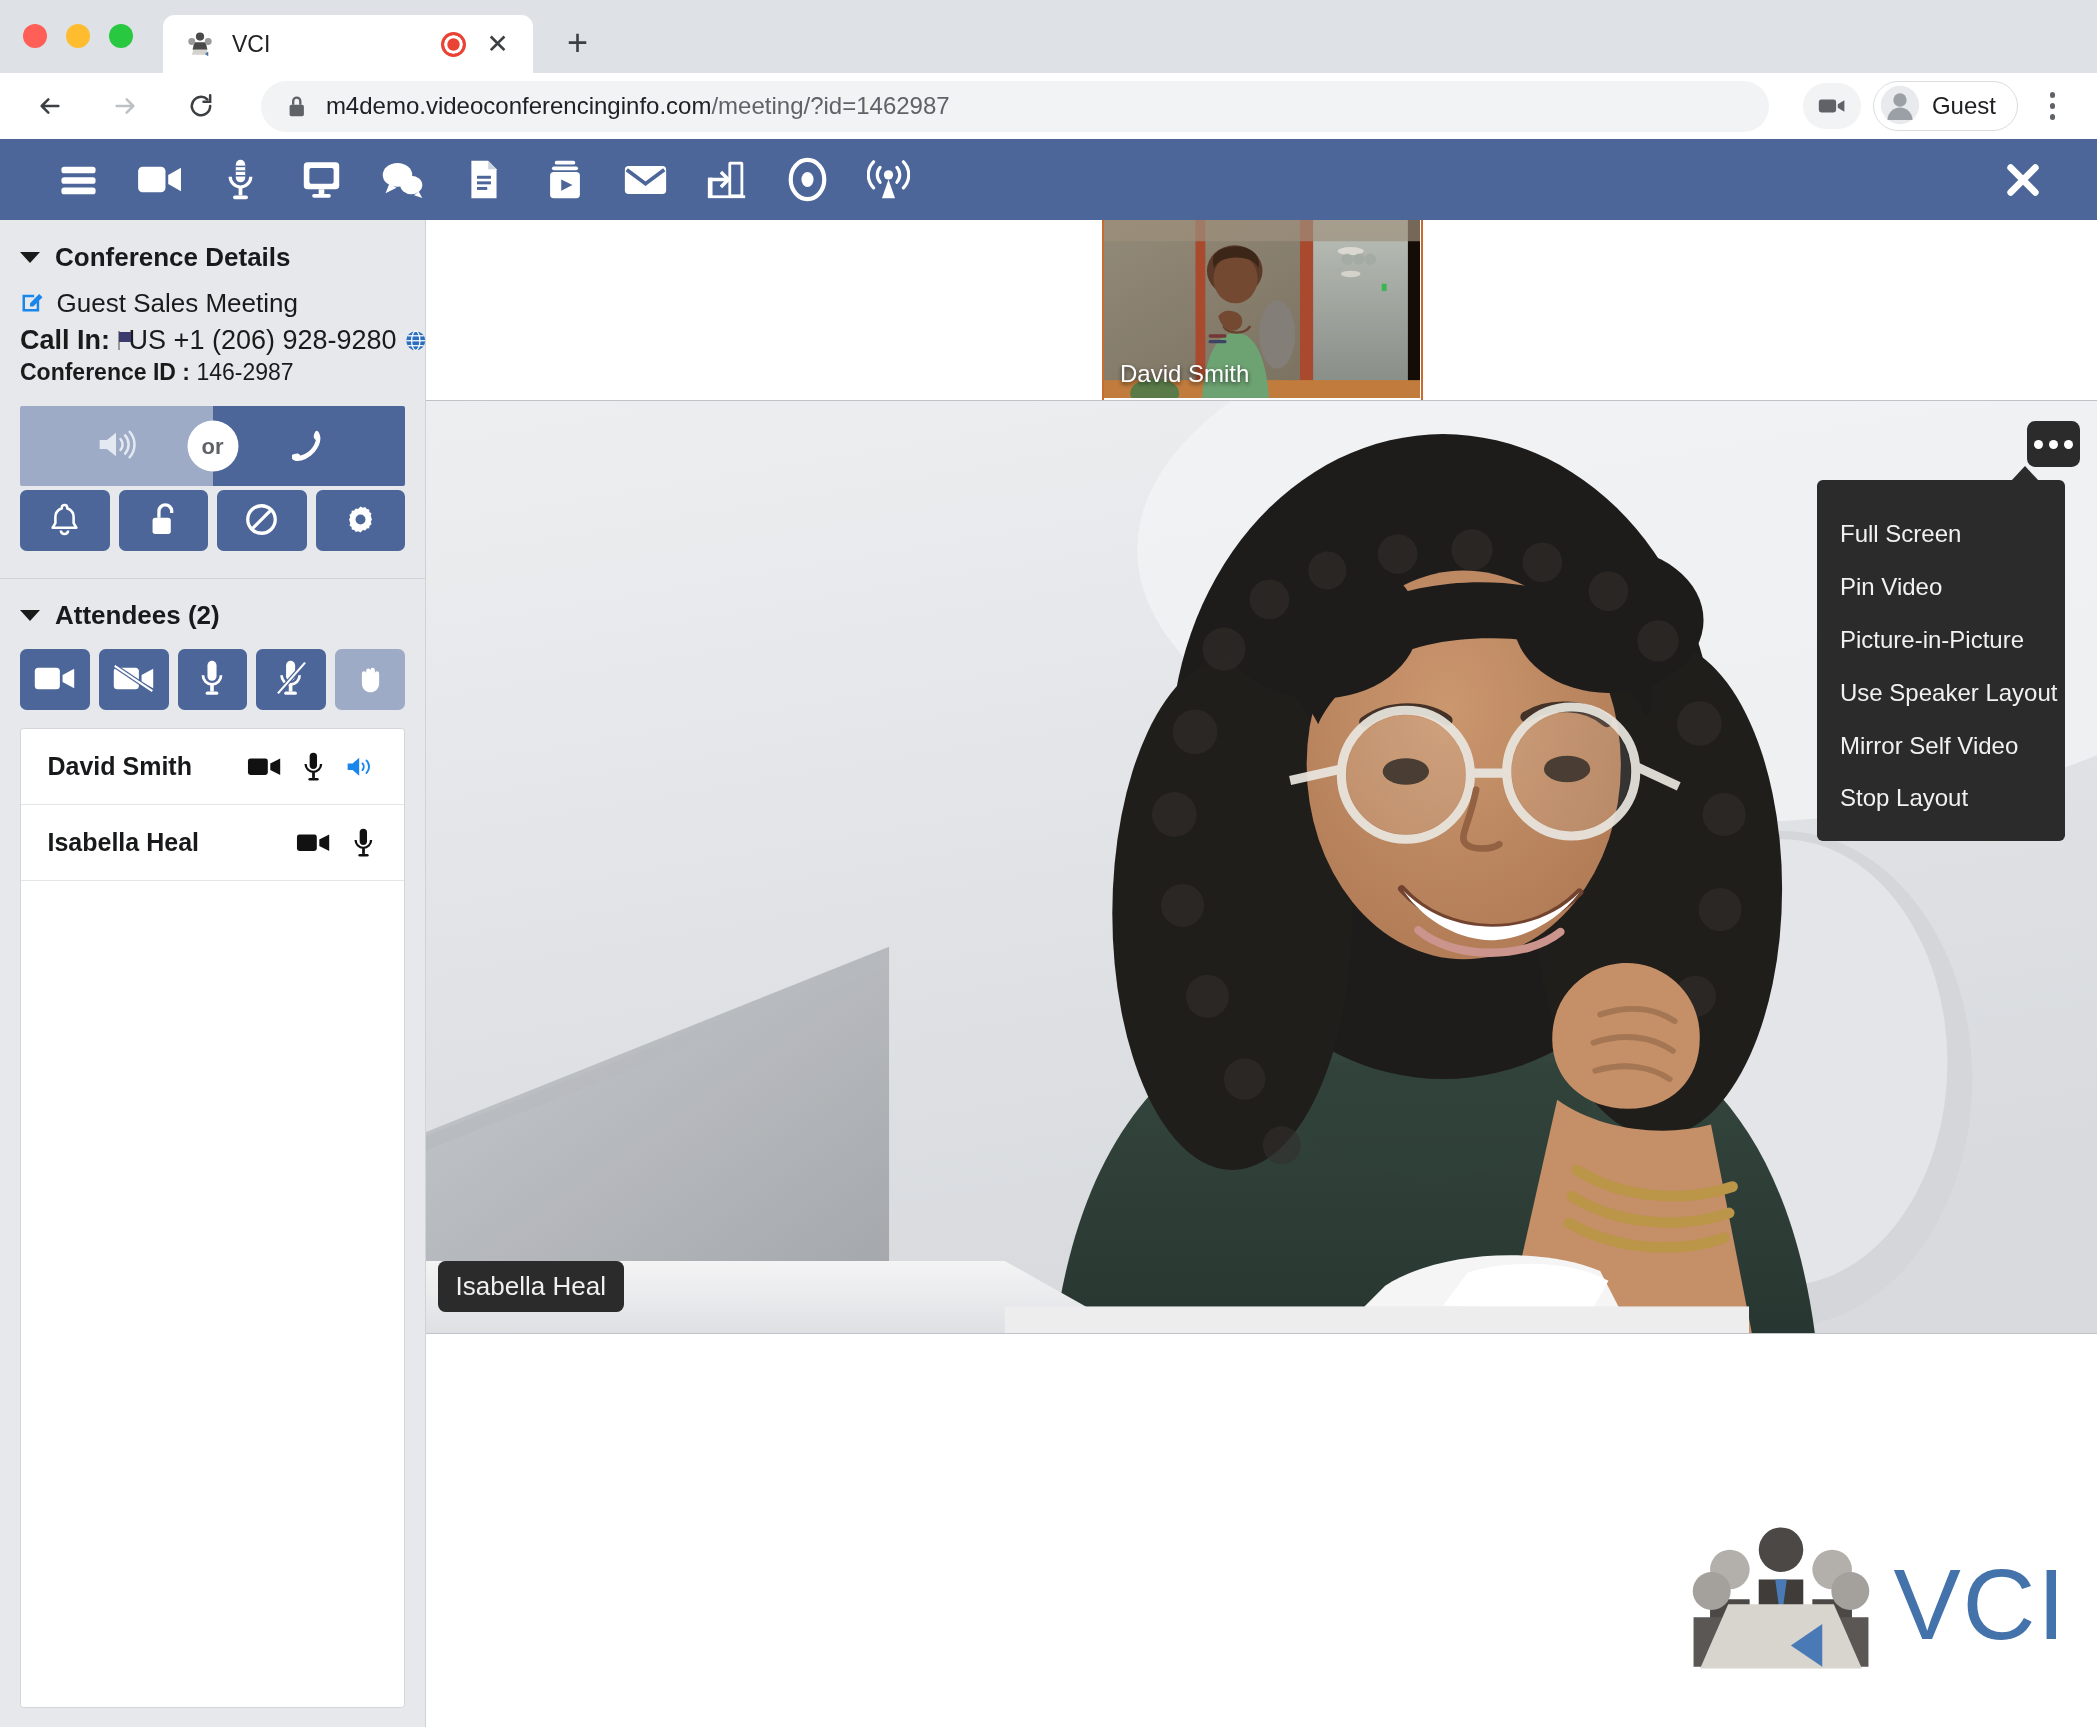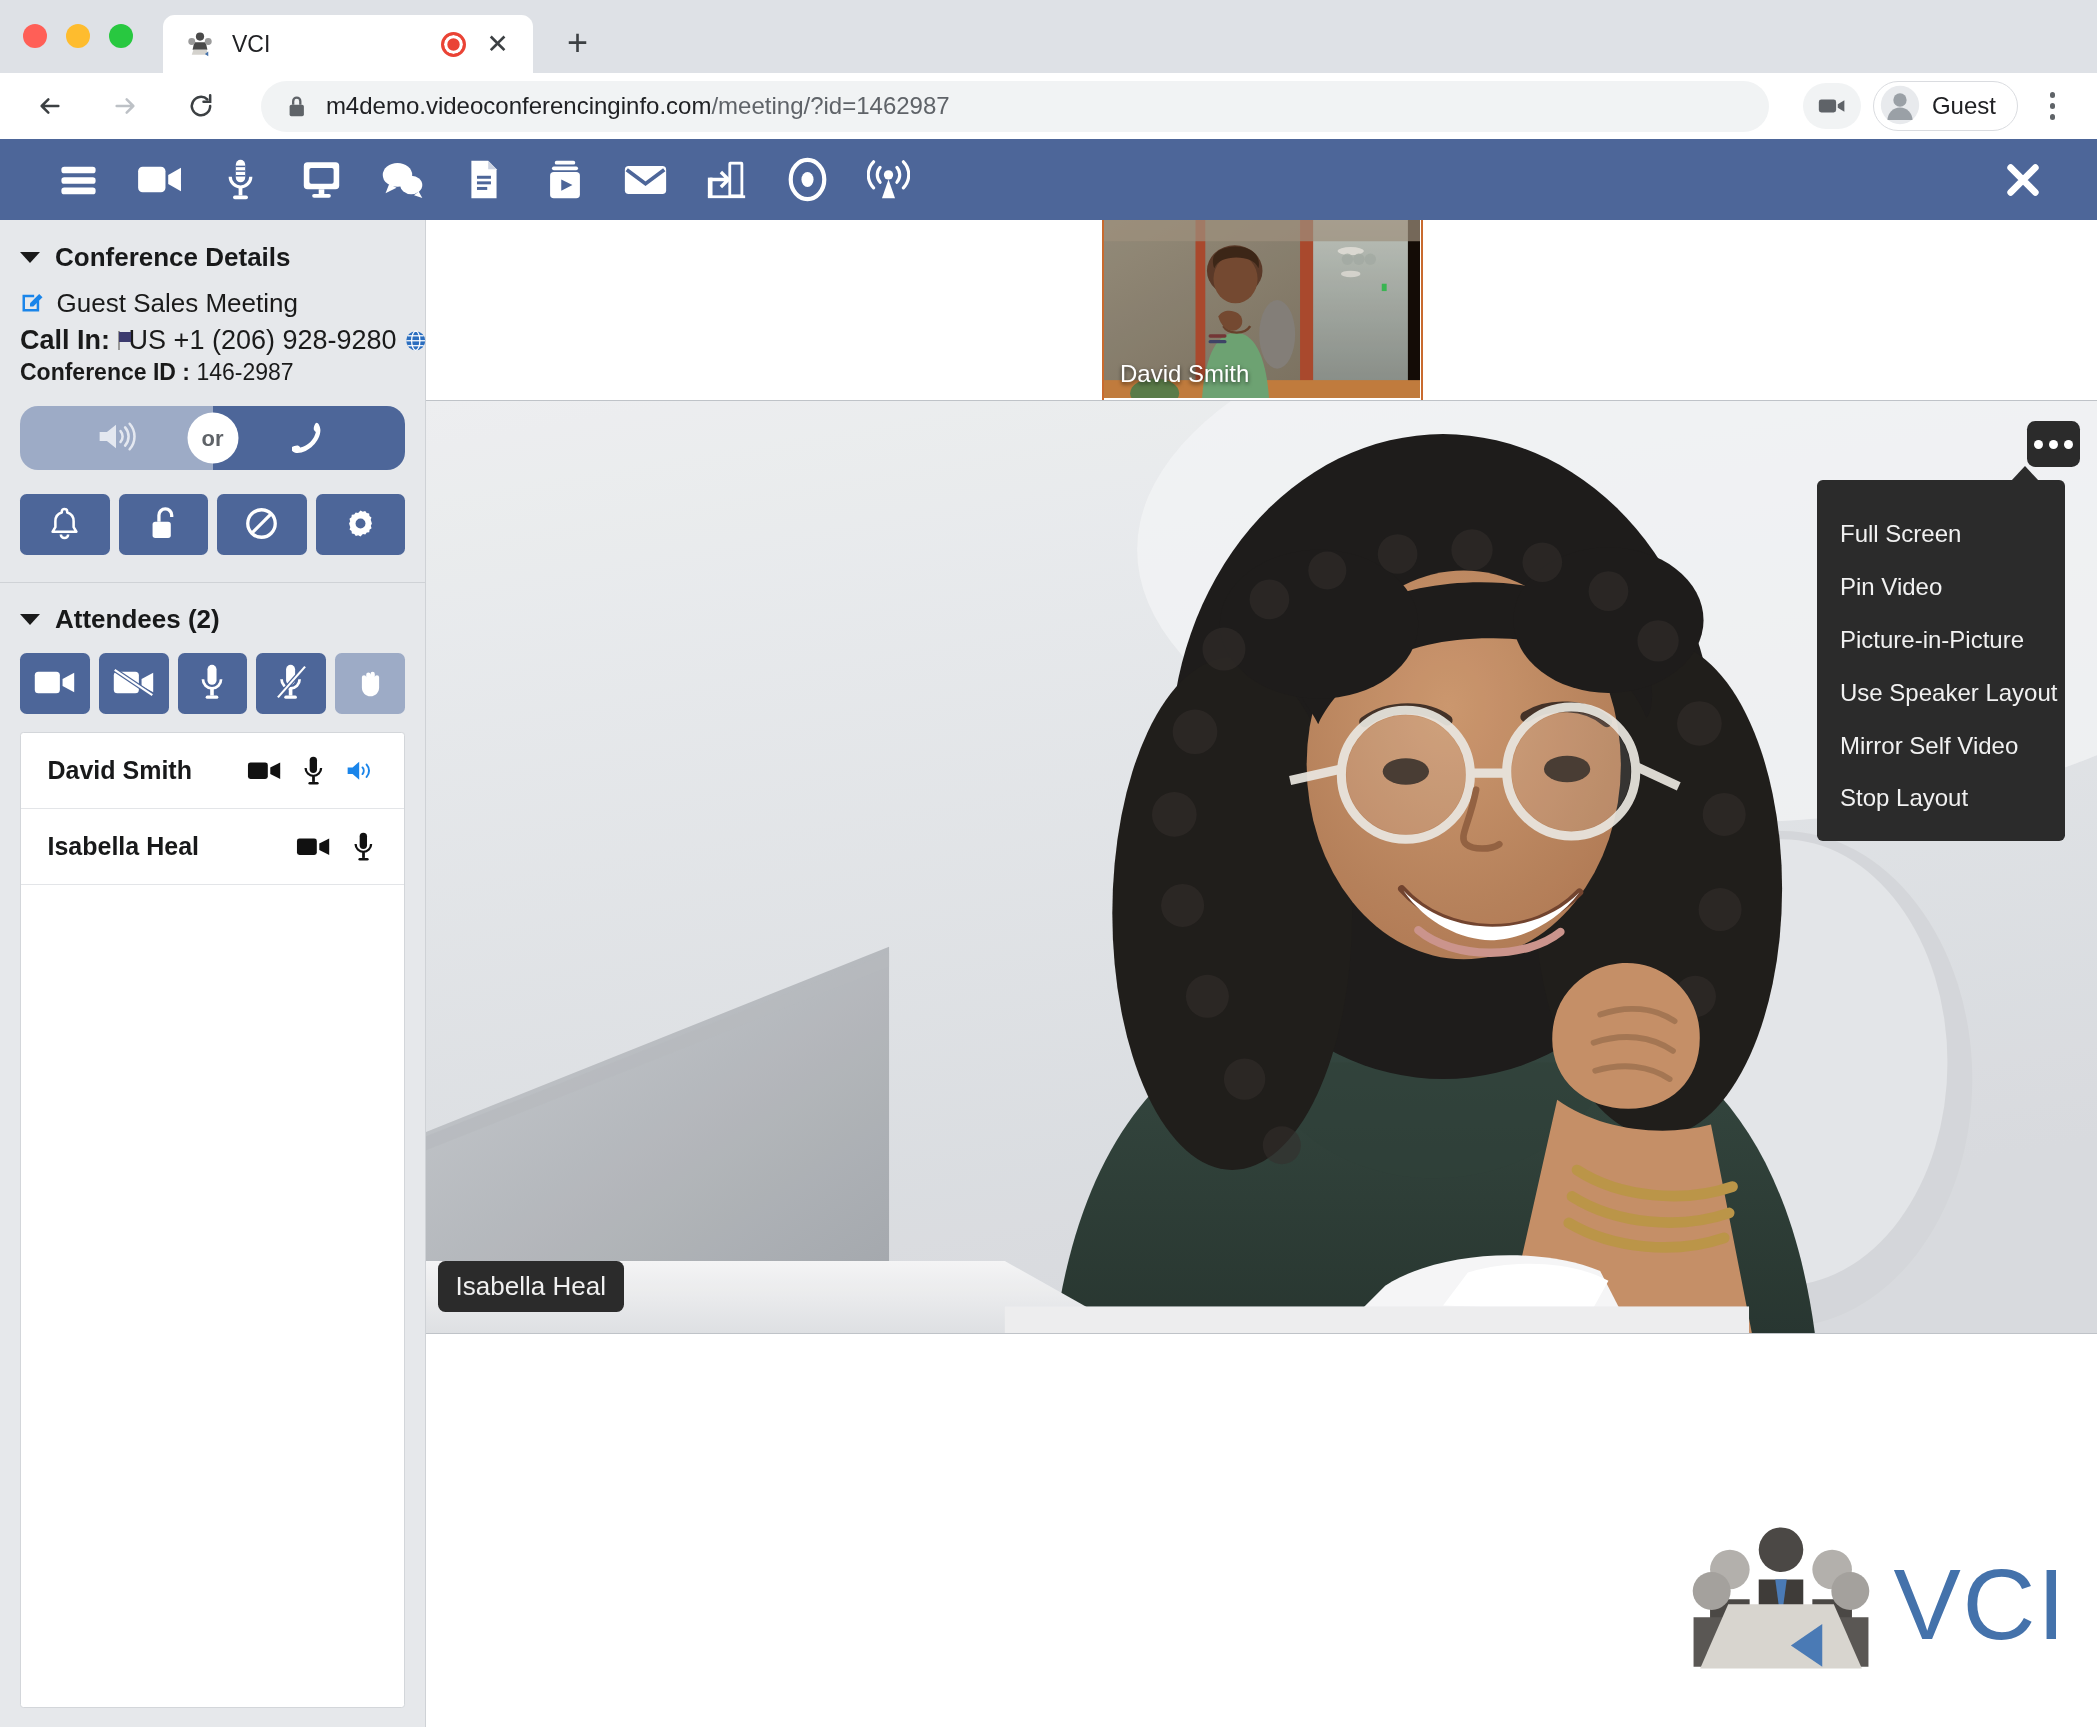--- a/index.html
+++ b/index.html
@@ -121,21 +121,21 @@
   .flag {
     width: 28px; height: 19px; display: inline-block; position: relative;
     background: linear-gradient(to bottom,#b22234 0 14.2%,#fff 14.2% 28.5%,#b22234 28.5% 42.8%,#fff 42.8% 57.1%,#b22234 57.1% 71.4%,#fff 71.4% 85.7%,#b22234 85.7% 100%);
     border: 0.8px solid #999;
   }
   .flag::before { content:""; position:absolute; left:0; top:0; width:11.6px; height:10px; background:#3c3b6e; }
   .globe-ic { color: #2b6ebf; display: inline-flex; }
   .conf-id { font-size: 23px; color: #1a1a1a; margin-bottom: 20px; }
   .conf-id b { font-weight: bold; }
 
-  .audio-split { display: flex; height: 64px; border-radius: 18px; overflow: hidden; position: relative; margin-bottom: 24px; }
+  .audio-split { display: flex; height: 80px; border-radius: 2px; overflow: hidden; position: relative; margin-bottom: 4px; }
   .audio-split .half { flex: 1 1 50%; display: flex; align-items: center; justify-content: center; color: #ffffff; }
   .audio-split .half.left { background: #9dabc6; }
   .audio-split .half.right { background: #4d6699; }
   .or-badge {
     position: absolute; left: 50%; top: 50%; transform: translate(-50%,-50%);
     width: 51px; height: 51px; border-radius: 50%; background: #ffffff;
     display: flex; align-items: center; justify-content: center;
     font-size: 22px; font-weight: bold; color: #5f6368;
   }
 

